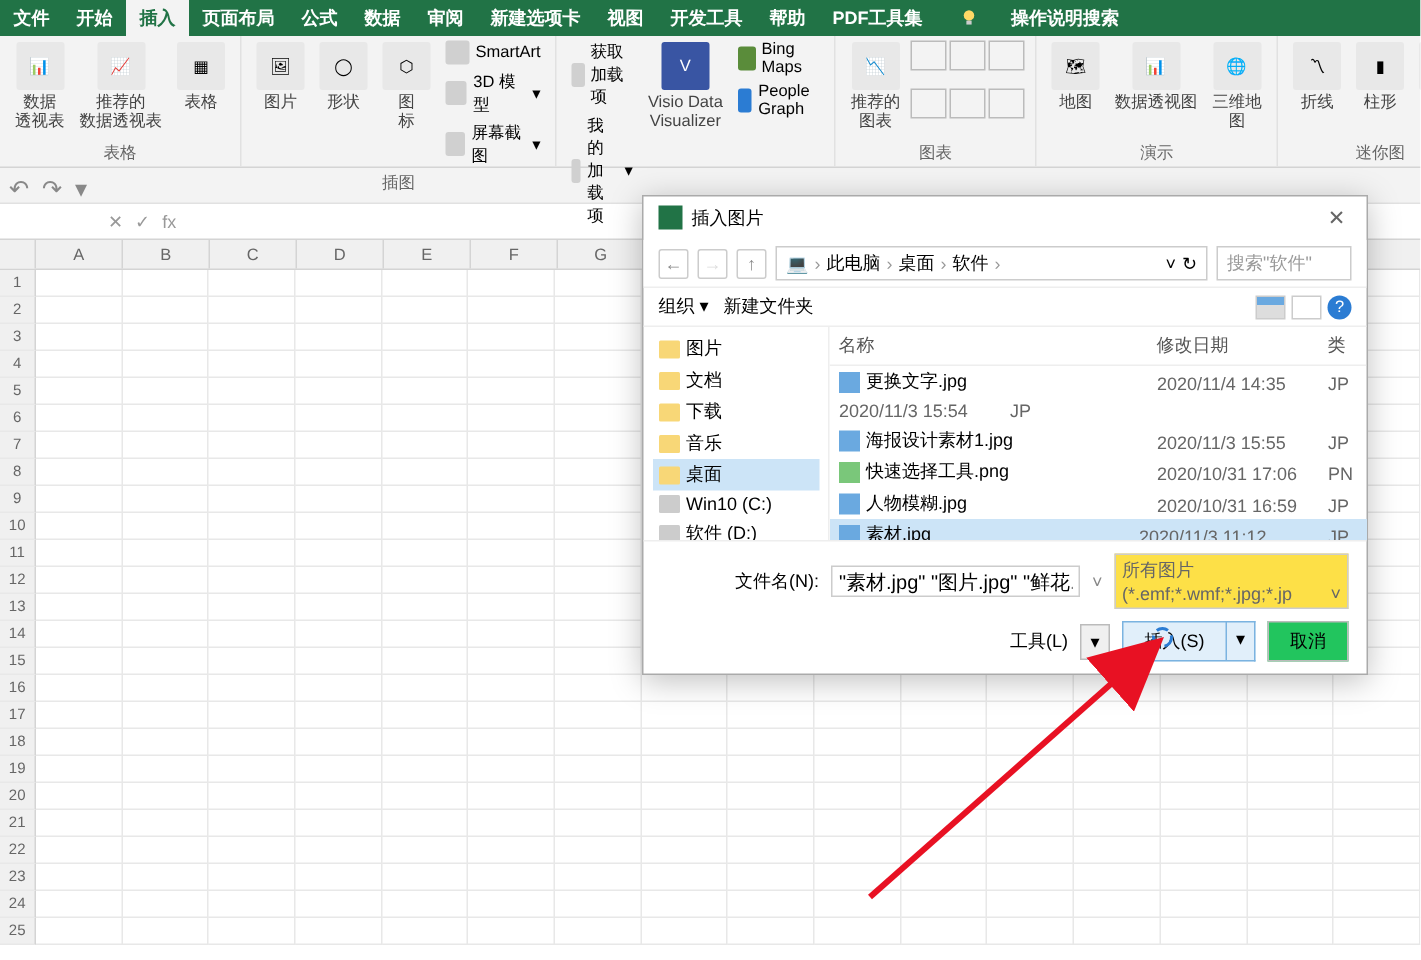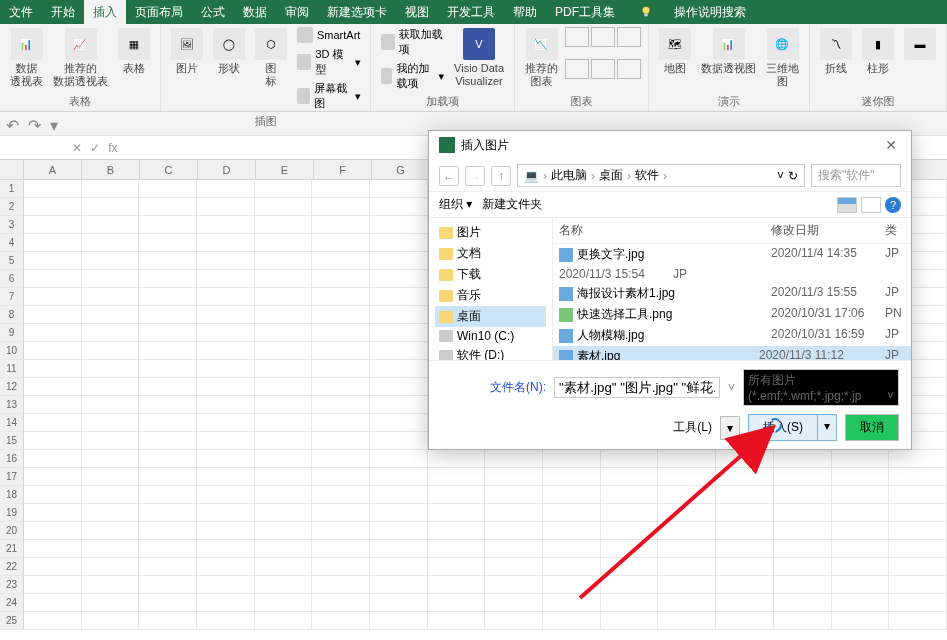--- a/index.html
+++ b/index.html
@@ -1,19 +1,19 @@
 <!DOCTYPE html>
 <html><head>
   <meta charset="utf-8">
   <style>
     * { margin: 0; padding: 0; box-sizing: border-box; font-family: "Microsoft YaHei", Arial, sans-serif; }
     body { background: #fff; width: 947px; height: 640px; overflow: hidden; position: relative; }
     
     
-    .ribbon-tabs { background: #217346; height: 24px; display: flex; align-items: stretch; font-size: 12px; color: #fff; }
+    .ribbon-tabs { background: #217346; height: 24px; display: flex; align-items: stretch; font-size: 12px; color: #fff; font-weight: bold; }
     .ribbon-tab { padding: 0 9px; display: flex; align-items: center; cursor: pointer; }
     .ribbon-tab.active { background: #f3f3f3; color: #217346; }
     .tell-me { display: flex; align-items: center; margin-left: 15px; gap: 21px; }
     .bulb-icon { width: 14px; height: 14px; display: inline-block; }
     
     
     .ribbon { background: #f3f3f3; height: 88px; border-bottom: 1px solid #d4d4d4; display: flex; font-size: 11px; }
     .ribbon-group { border-right: 1px solid #e1e1e1; padding: 2px 6px; display: flex; flex-direction: column; justify-content: space-between; }
     .group-label { text-align: center; color: #666; font-size: 11px; padding-top: 2px; }
     .group-items { display: flex; gap: 2px; }
@@ -64,32 +64,32 @@
     .tree-item { display: flex; align-items: center; gap: 4px; padding: 2px 4px; cursor: pointer; }
     .tree-item.selected { background: #cce4f7; }
     .tree-icon { width: 14px; height: 12px; background: #f8d777; border-radius: 1px; }
     .tree-icon.drive { background: #ccc; }
     .file-list { flex: 1; display: flex; flex-direction: column; overflow: hidden; }
     .file-headers { display: flex; border-bottom: 1px solid #eee; padding: 4px 6px; font-size: 12px; color: #555; }
     .fh-name { flex: 1; }
     .fh-date { width: 114px; margin-left: 40px; }
     .fh-type { width: 20px; }
     .file-rows { flex: 1; overflow-y: auto; }
-    .file-row { display: flex; padding: 2px 6px; cursor: pointer; }
+    .file-row { display: flex; padding: 2px 6px; cursor: pointer; align-items: flex-end; }
     .file-row.selected { background: #cce4f7; gap: 12px; }
     .file-icon { width: 14px; height: 14px; margin-right: 4px; display: inline-block; background: #6aa9e0; }
     .file-icon.png { background: #7ac77a; }
     .fr-name { flex: 1; display: flex; align-items: center; }
     .fr-date { width: 114px; color: #666; }
     .fr-type { width: 20px; color: #666; }
     .dialog-footer { padding: 8px 12px; display: flex; flex-direction: column; gap: 8px; border-top: 1px solid #eee; }
     .footer-row { display: flex; align-items: center; gap: 8px; justify-content: flex-end; }
-    .fn-label { color: #1d4ed8; }
+    .fn-label { color: #000000; }
     .fn-input { width: 166px; border: 1px solid #ccc; padding: 2px 4px; }
-    .fn-filter { width: 156px; border: 1px solid #ccc; padding: 2px 4px; color: #666; background: #000000; position: relative; }
+    .fn-filter { width: 156px; border: 1px solid #ccc; padding: 2px 4px; color: #666; background: #fde047; position: relative; }
     .btn { border: 1px solid #bbb; padding: 4px 14px; background: #22c55e; cursor: pointer; position: relative; }
     .btn.primary { background: #e1effa; border-color: #7bb3e0; }
     .dd-arrow { border: 1px solid #bbb; padding: 4px 6px; background: #f0f0f0; cursor: pointer; }
     .split-droparrow { border: 1px solid #7bb3e0; border-left: none; padding: 4px 6px; background: #e1effa; cursor: pointer; }
     
     
     .arrow-annotation { position: absolute; left: 560px; top: 418px; pointer-events: none; }
     
     
     .cursor-overlay { position: absolute; width: 16px; height: 16px; pointer-events: none; }
@@ -174,20 +174,30 @@
             <span class="small-icon"></span>
             <span>获取加载项</span>
           </div>
         <div class="small-item"><span class="small-icon"></span><span>我的加载项</span> ▾</div>
       </div>
       <div class="ribbon-btn">
           <div class="ribbon-btn-icon" style="background:#3955a3;color:#fff">V</div>
           <div class="ribbon-btn-label">Visio Data
 Visualizer</div>
         </div>
+      <div class="small-items">
+        <div class="small-item">
+            <span class="small-icon" style="background:#5a8c3a"></span>
+            <span>Bing Maps</span>
+          </div>
+        <div class="small-item">
+            <span class="small-icon" style="background:#2b7cd3"></span>
+            <span>People Graph</span>
+          </div>
+      </div>
     </div>
     <div class="group-label">加载项</div>
   </div>
   <div class="ribbon-group">
     <div class="group-items">
       <div class="ribbon-btn">
           <div class="ribbon-btn-icon">📉</div>
           <div class="ribbon-btn-label">推荐的
 图表</div>
         </div>

